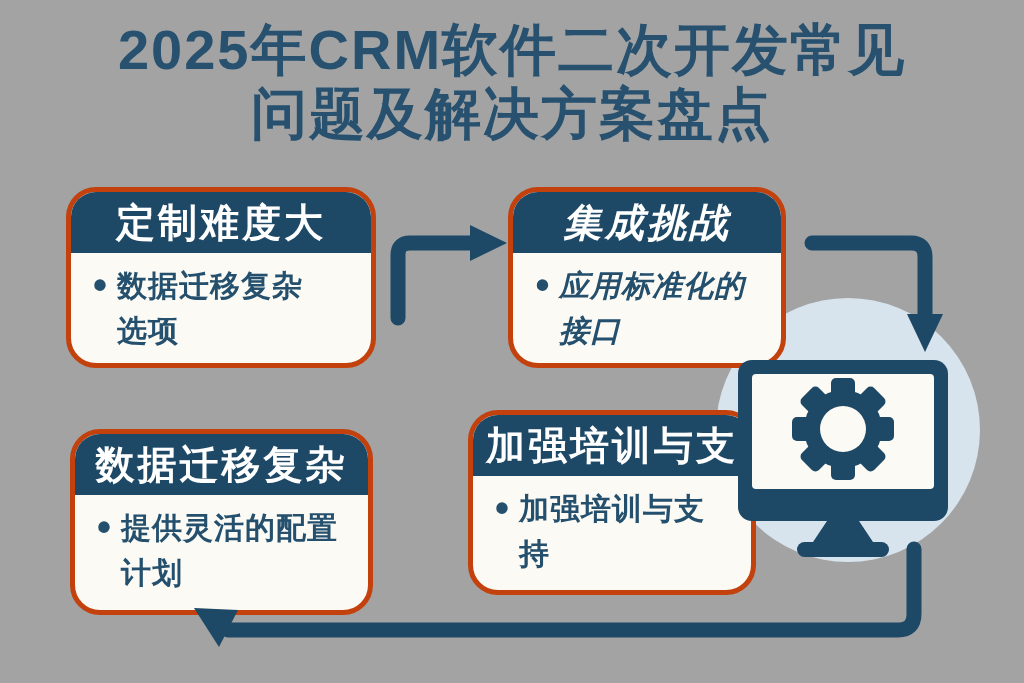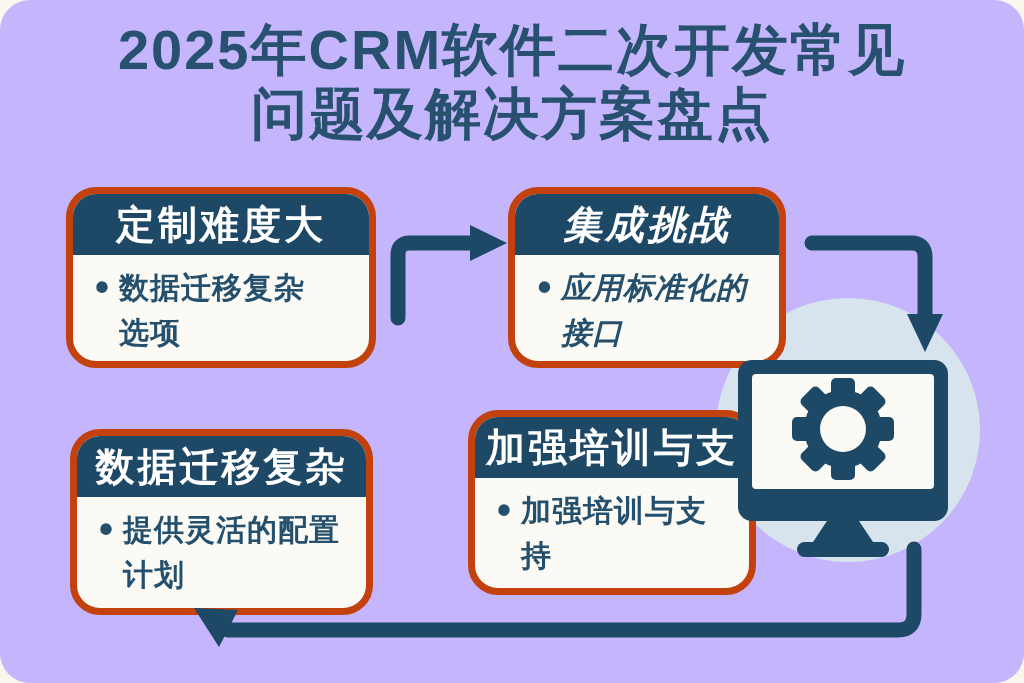--- a/index.html
+++ b/index.html
@@ -3,23 +3,22 @@
 <meta charset="utf-8">
 <style>
   html,body{margin:0;padding:0;}
   body{
     font-family:"Liberation Sans","DejaVu Sans",sans-serif;
     background:#f9f6ee;
   }
   .canvas{
     position:relative;
     width:1024px;height:683px;
-    background:#c4b5fd;
+    background:#a3a3a3;
     overflow:hidden;
-    border-radius:30px;
   }
   .page-title{
     position:absolute;
     left:0;top:18px;width:1024px;
     text-align:center;
     color:#27516f;
     font-size:56px;
     font-weight:800;
     letter-spacing:2px;
     line-height:1.14;
@@ -29,21 +28,21 @@
   .accent-circle{
     position:absolute;
     left:716px;top:298px;
     width:264px;height:264px;
     border-radius:50%;
     background:#d7e4ed;
   }
   .card{
     position:absolute;
     box-sizing:border-box;
-    border:7px solid #c2410c;
+    border:5px solid #c2410c;
     border-radius:30px;
     background:#fcfaf4;
     overflow:hidden;
   }
   .card--1{left:66px;top:187px;width:310px;height:181px;}
   .card--2{left:508px;top:187px;width:278px;height:181px;font-style:italic;}
   .card--3{left:70px;top:429px;width:303px;height:186px;}
   .card--4{left:468px;top:410px;width:288px;height:185px;}
   .card-header{
     height:61px;

